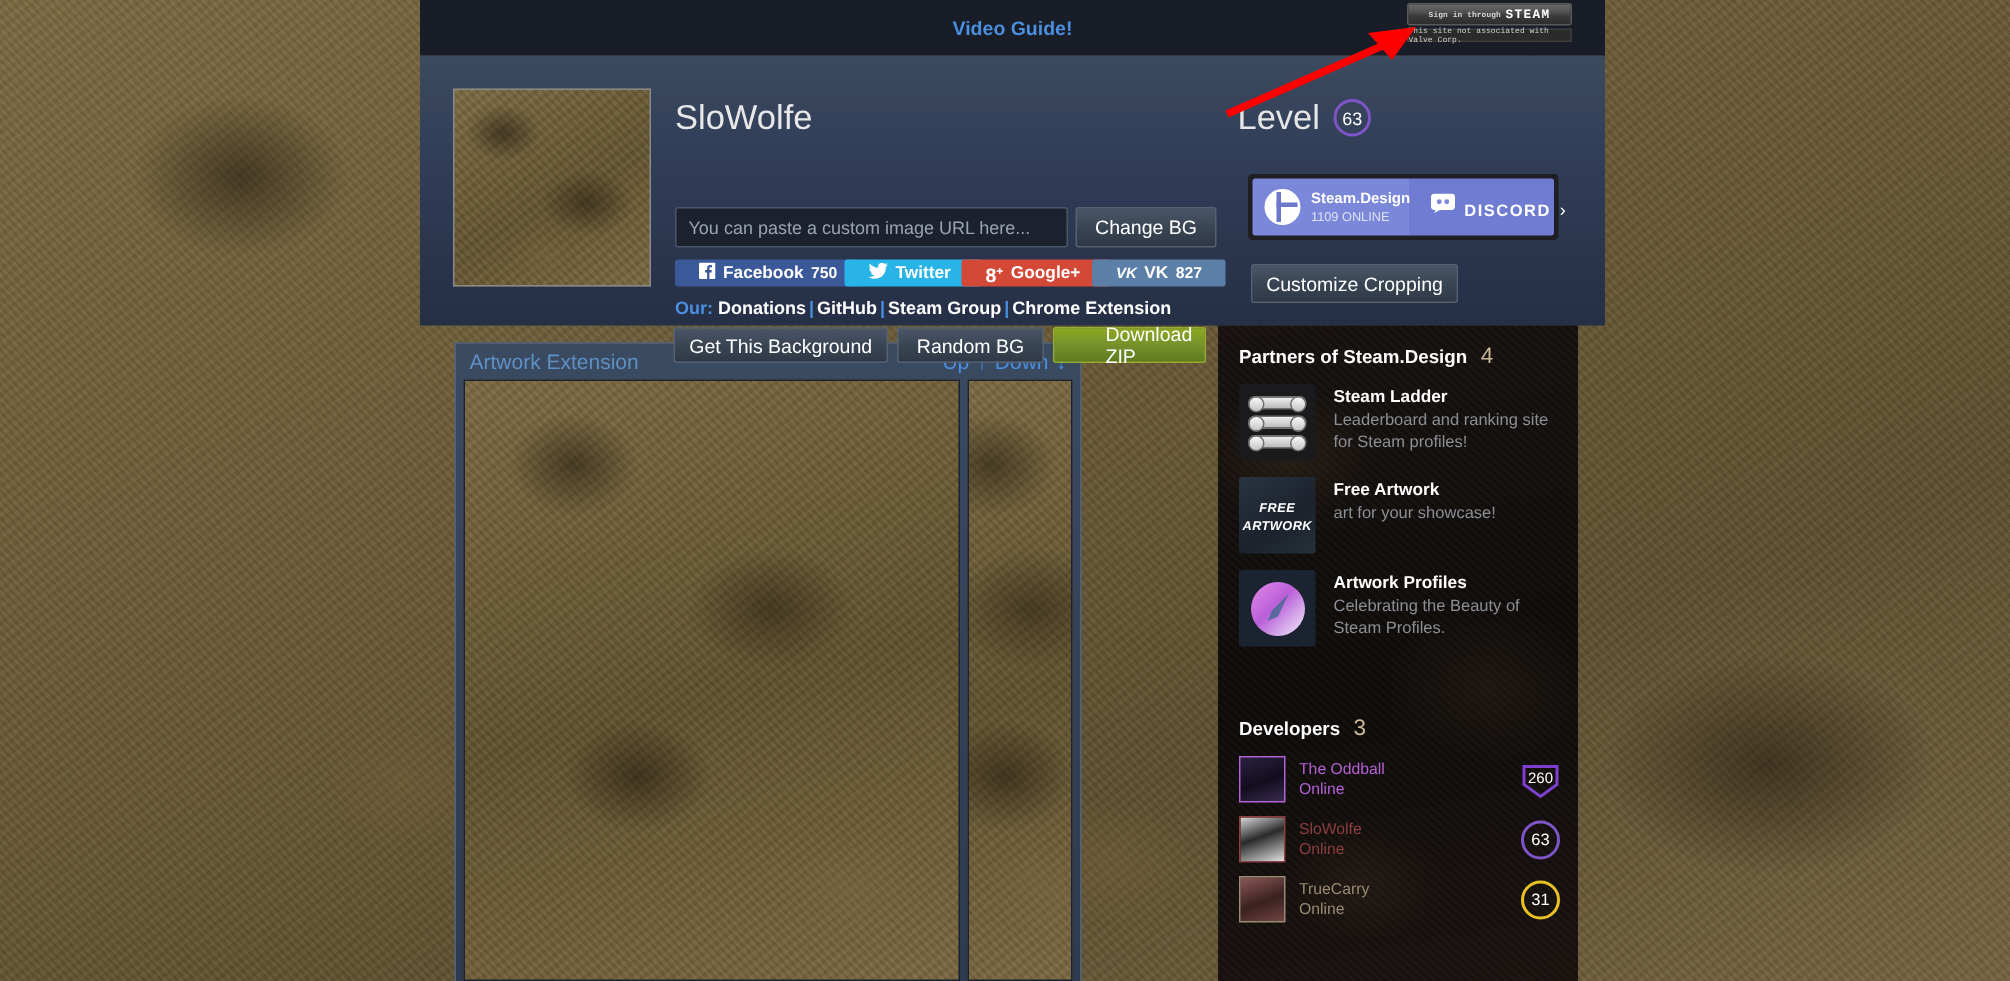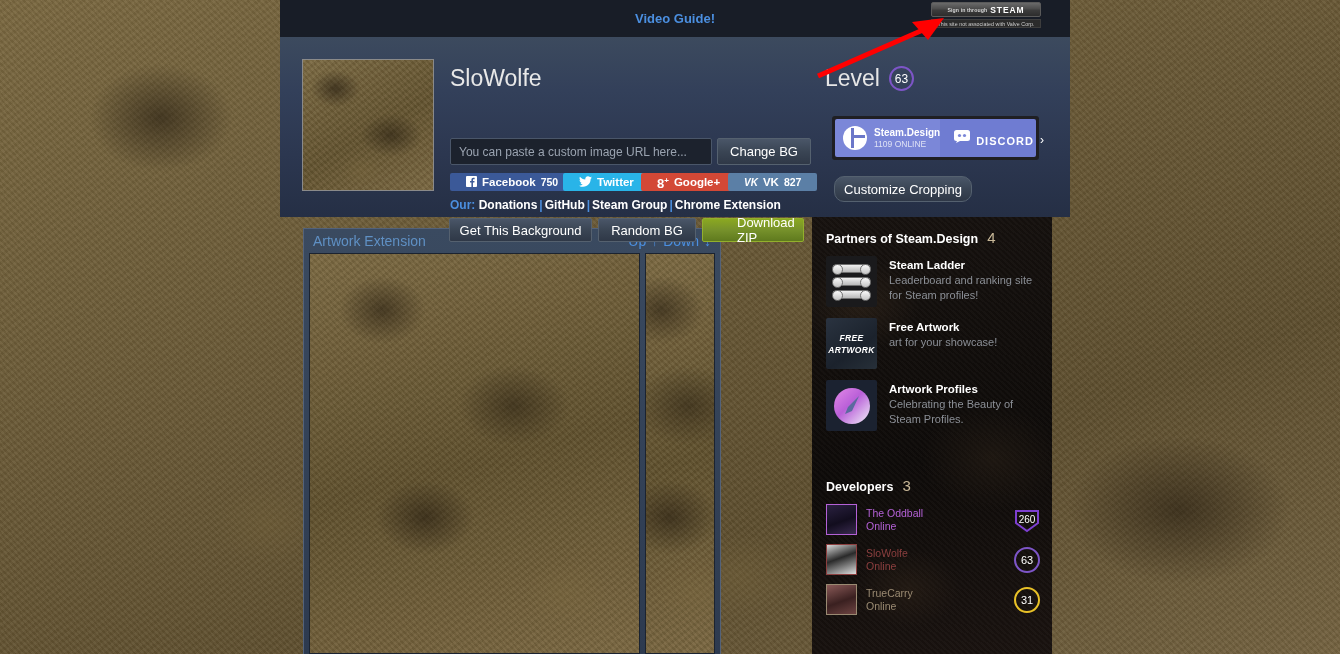--- a/index.html
+++ b/index.html
@@ -30,22 +30,23 @@
     background: #181d27;
     z-index: 30;
   }
   #video-guide {
     position: absolute; left: 0; top: 0; width: 790px;
     text-align: center; line-height: 37px;
     color: #4b8fe0; font-size: 13px; font-weight: bold;
     cursor: pointer;
   }
   #steam-login {
-    position: absolute; right: 29px; top: 2px;
+    position: absolute; right: 22px; top: 2px;
     width: 110px;
+    font-family: Liberation Mono, monospace;
   }
   #steam-btn {
     height: 15px;
     background: linear-gradient(180deg,#6a6a6a 0%,#4c4c4c 45%,#3c3c3c 55%,#2d2d2d 100%);
     border-radius: 2px;
     border: 1px solid #5a5a5a;
     display: flex; align-items: center; justify-content: center;
     gap: 3px; cursor: pointer;
     padding: 0 4px;
   }
@@ -167,21 +168,21 @@
   }
   #dc-avatar::after {
     content: ""; position: absolute; left: 8px; top: 9px;
     width: 14px; height: 3px; background: #6b77c9;
   }
   #dc-name { color: #ffffff; font-size: 10px; font-weight: bold; line-height: 12px; }
   #dc-online { color: #dfe2f5; font-size: 8.5px; line-height: 11px; }
   #dc-right { display: flex; align-items: flex-end; gap: 6px; padding-left: 14px; }
   #dc-word { color: #ffffff; font-size: 11px; font-weight: bold; letter-spacing: 1px; }
   #dc-chev { color: #ffffff; font-size: 12px; }
-  #customize-crop { position: absolute; left: 554px; top: 139px; width: 138px; height: 26px; border-radius: 10px; }
+  #customize-crop { position: absolute; left: 554px; top: 139px; width: 138px; height: 26px; }
 
   
   #showcase {
     position: absolute; left: 303px; top: 228px;
     width: 418px; height: 426px;
     background: linear-gradient(180deg,#3a4a60 0%,#2d3a4f 100%);
     border: 1px solid #53627a;
     border-bottom: none;
     z-index: 15;
   }

